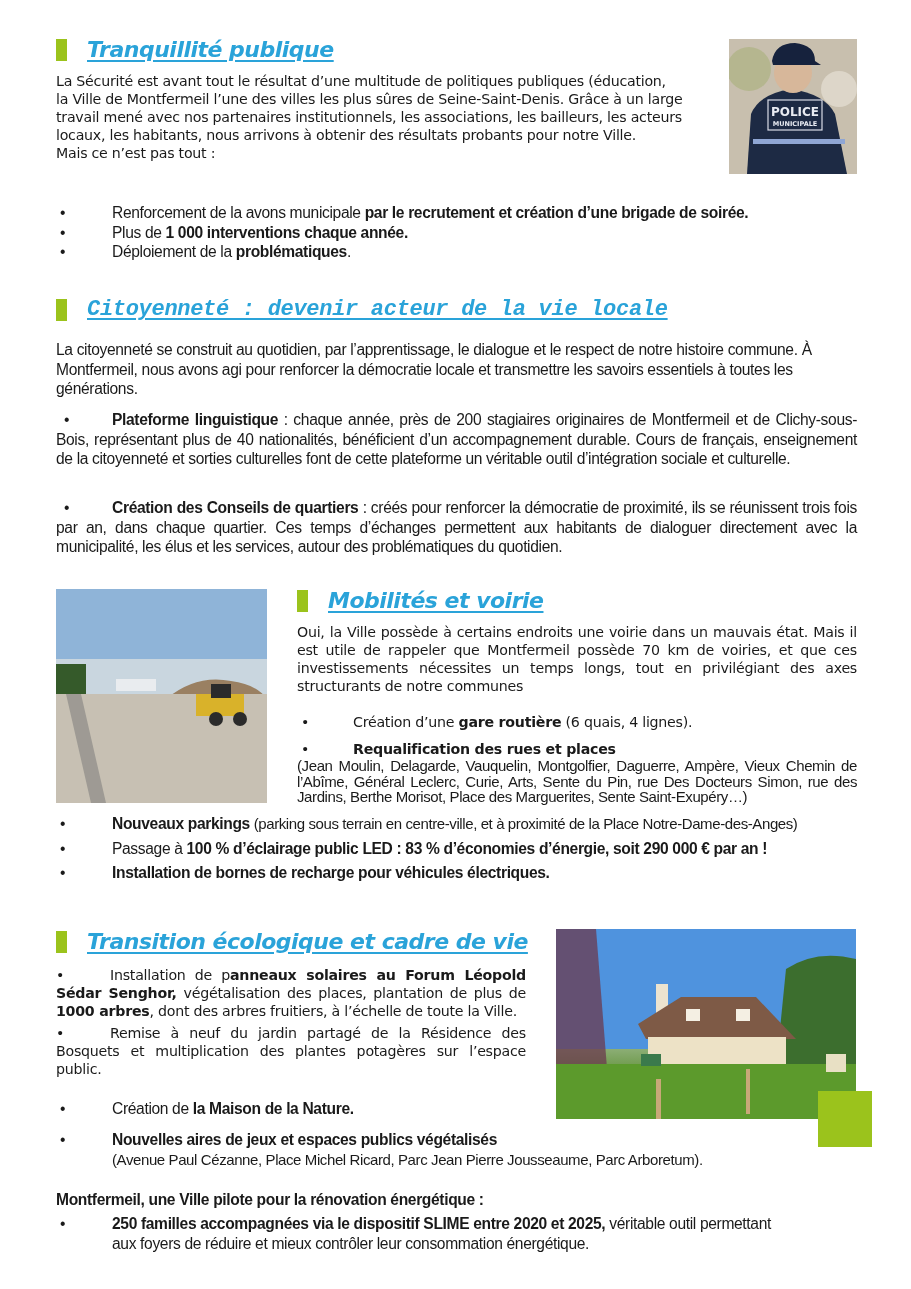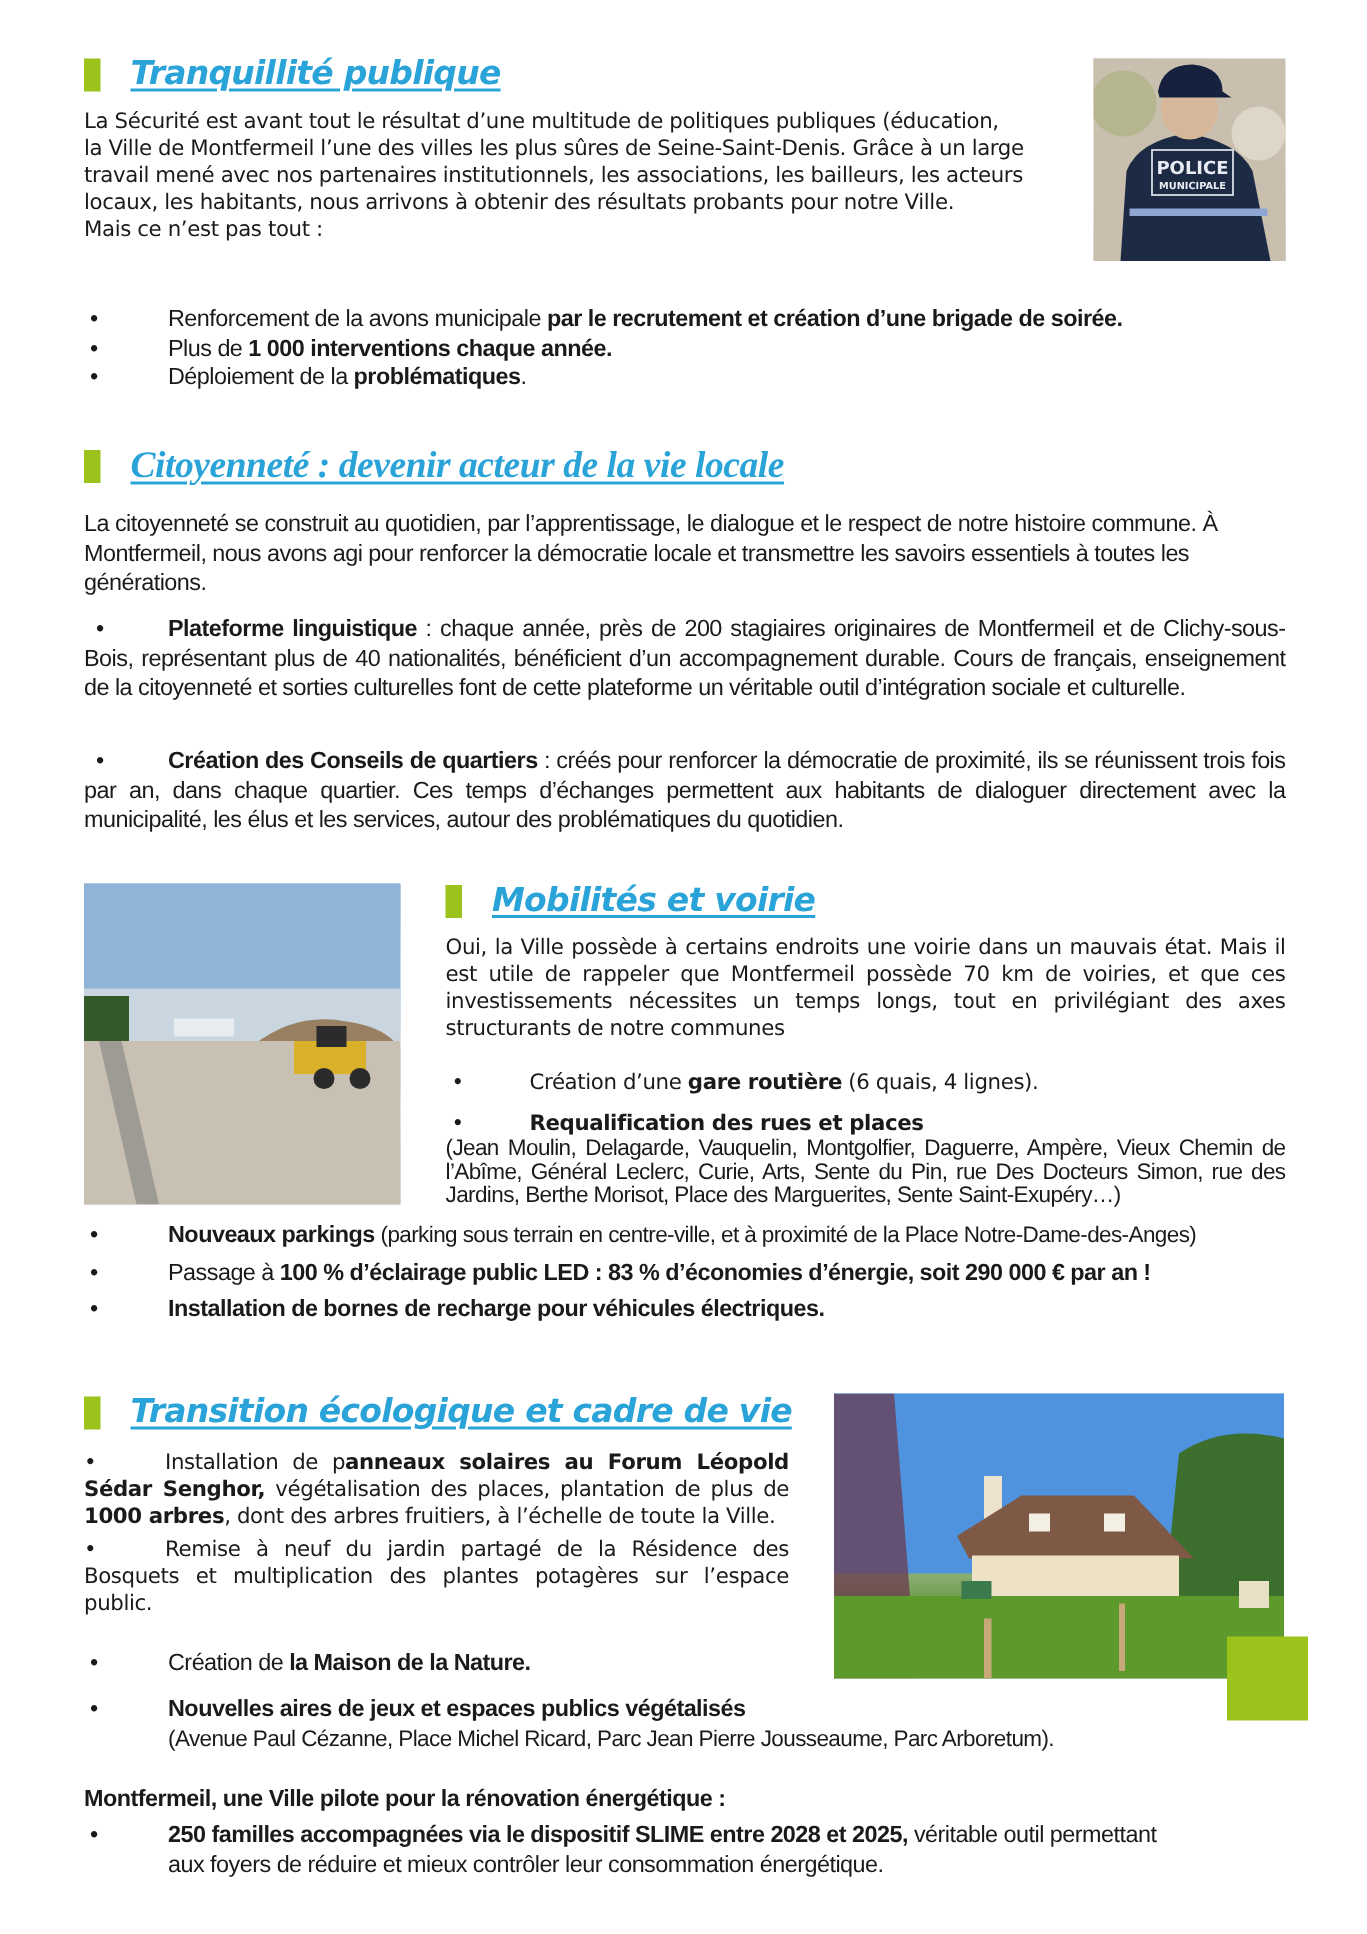--- a/index.html
+++ b/index.html
@@ -7,21 +7,21 @@
     body { font-family: "DejaVu Sans", sans-serif; color: #1a1a1a; position: relative; }
     .abs { position: absolute; }
 
     .heading { display: flex; align-items: center; }
     .heading .bar { width: 11px; height: 22px; background: #9bc31c; margin-right: 20px; flex: none; }
     .heading .title {
       font-family: "DejaVu Sans", sans-serif; font-style: italic; font-weight: bold;
       color: #2aa3d9; text-decoration: underline; text-decoration-thickness: 1.5px;
       text-underline-offset: 3px; font-size: 22px; letter-spacing: -0.5px; white-space: nowrap;
     }
-    .cond .title { font-family: Liberation Serif, serif; font-size: 25px; letter-spacing: -0.3px; }
+    .cond .title { font-family: Liberation Mono, monospace; font-size: 22px; letter-spacing: -0.3px; }
 
     .para { font-size: 14.2px; line-height: 18px; letter-spacing: -0.25px; }
     .narrow { font-family: "Liberation Sans", sans-serif; font-size: 15.6px; line-height: 19.5px; letter-spacing: -0.35px; }
     .justify { text-align: justify; }
     b { font-weight: bold; }
 
     .bullet { display: flex; }
     .bullet .dot { width: 56px; flex: none; padding-left: 4px; }
     .bullet .txt { flex: 1; }
     .small { font-size: 15px; line-height: 15.5px; letter-spacing: -0.4px; font-family: "Liberation Sans", sans-serif; }
@@ -196,15 +196,15 @@
   </div>
 </div>
 
 <div class="abs narrow" style="left:56px; top:1190px; width:800px;">
   <b>Montfermeil, une Ville pilote pour la rénovation énergétique :</b>
 </div>
 
 <div class="abs narrow" style="left:56px; top:1214px; width:800px;">
   <div class="bullet">
     <span class="dot">•</span>
-    <span class="txt" style="max-width:680px;"><b>250 familles accompagnées via le dispositif SLIME entre 2028 et 2025,</b><span> véritable outil permettant aux foyers de réduire et mieux contrôler leur consommation énergétique.</span></span>
+    <span class="txt" style="max-width:680px;"><b>250 familles accompagnées via le dispositif SLIME entre 2020 et 2025,</b><span> véritable outil permettant aux foyers de réduire et mieux contrôler leur consommation énergétique.</span></span>
   </div>
 </div>
 
 </body></html>

